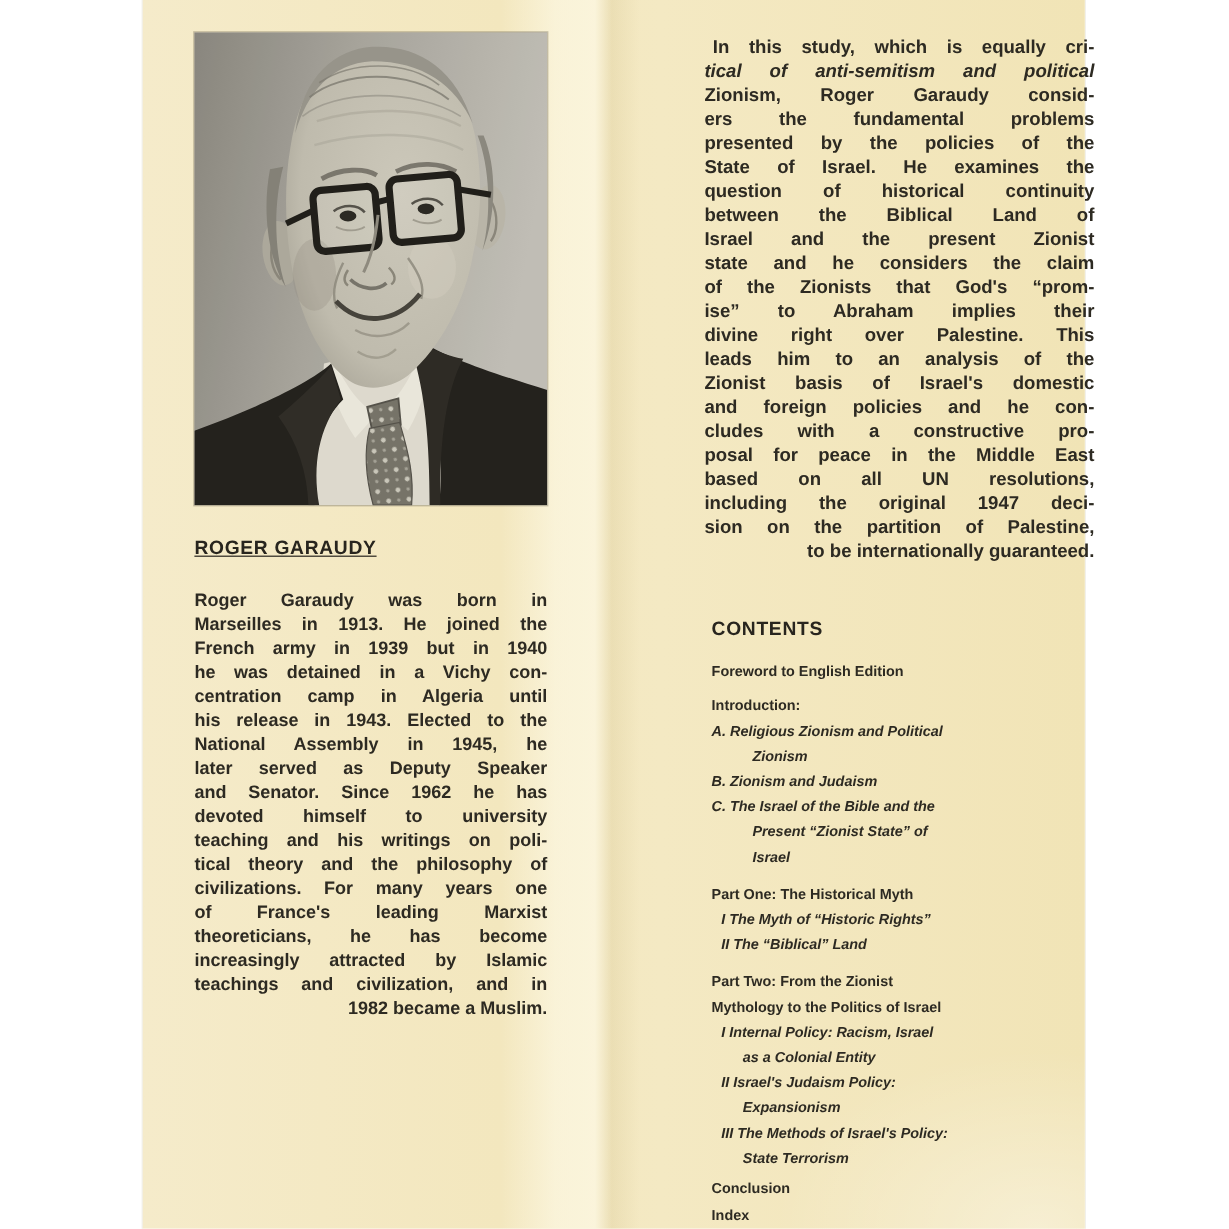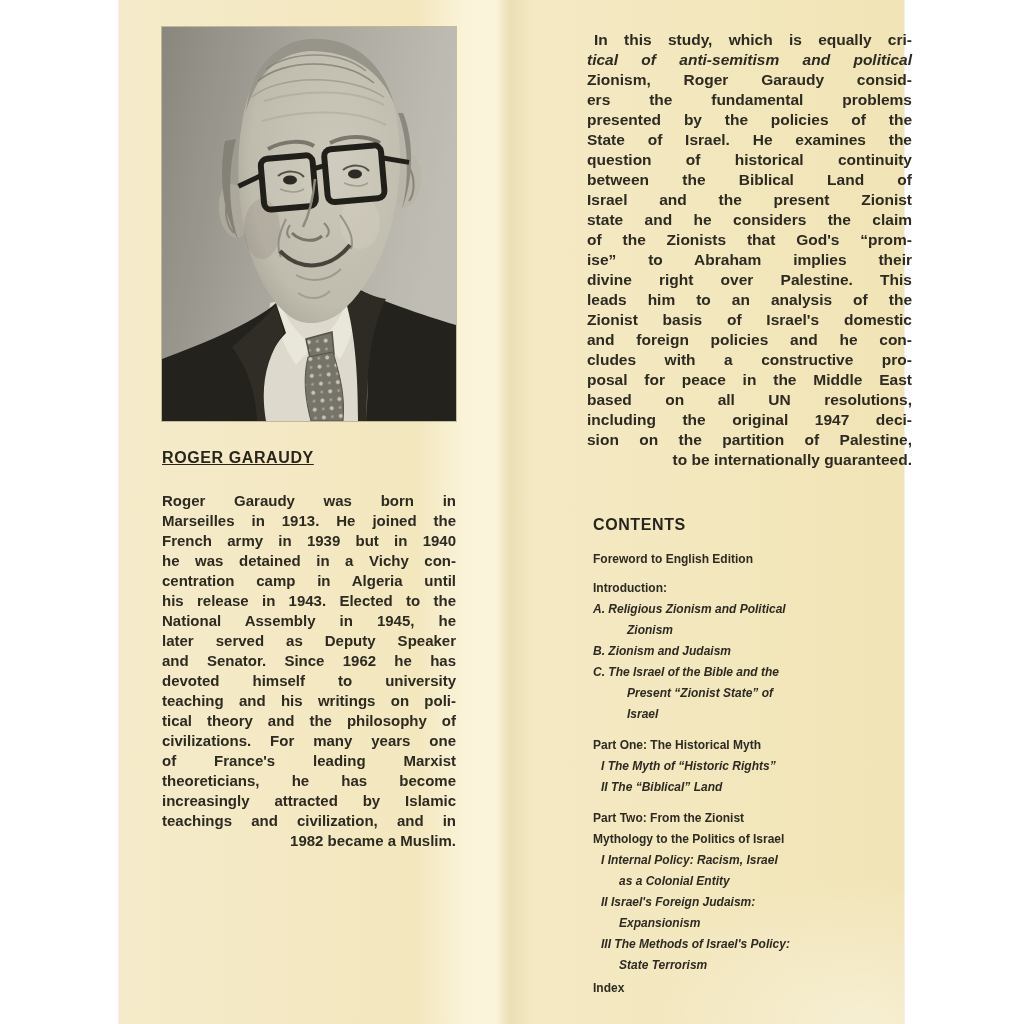--- a/index.html
+++ b/index.html
@@ -232,20 +232,21 @@
       <div class="toc-item it hang">C. The Israel of the Bible and the
 Present “Zionist State” of
 Israel</div>
       <div class="toc-item mt-md">Part One: The Historical Myth</div>
       <div class="toc-item it sub">I The Myth of “Historic Rights”</div>
       <div class="toc-item it sub">II The “Biblical” Land</div>
       <div class="toc-item mt-md">Part Two: From the Zionist
 Mythology to the Politics of Israel</div>
       <div class="toc-item it sub">I Internal Policy: Racism, Israel
 as a Colonial Entity</div>
-      <div class="toc-item it sub">II Israel's Foreign Judaism:
+      <div class="toc-item it sub">II Israel's Judaism Policy:
 Expansionism</div>
       <div class="toc-item it sub">III The Methods of Israel's Policy:
 State Terrorism</div>
+      <div class="toc-item mt-xs">Conclusion</div>
       <div class="toc-item mt-tiny">Index</div>
     </div>
   </div>
 </div>
 
 </body></html>

